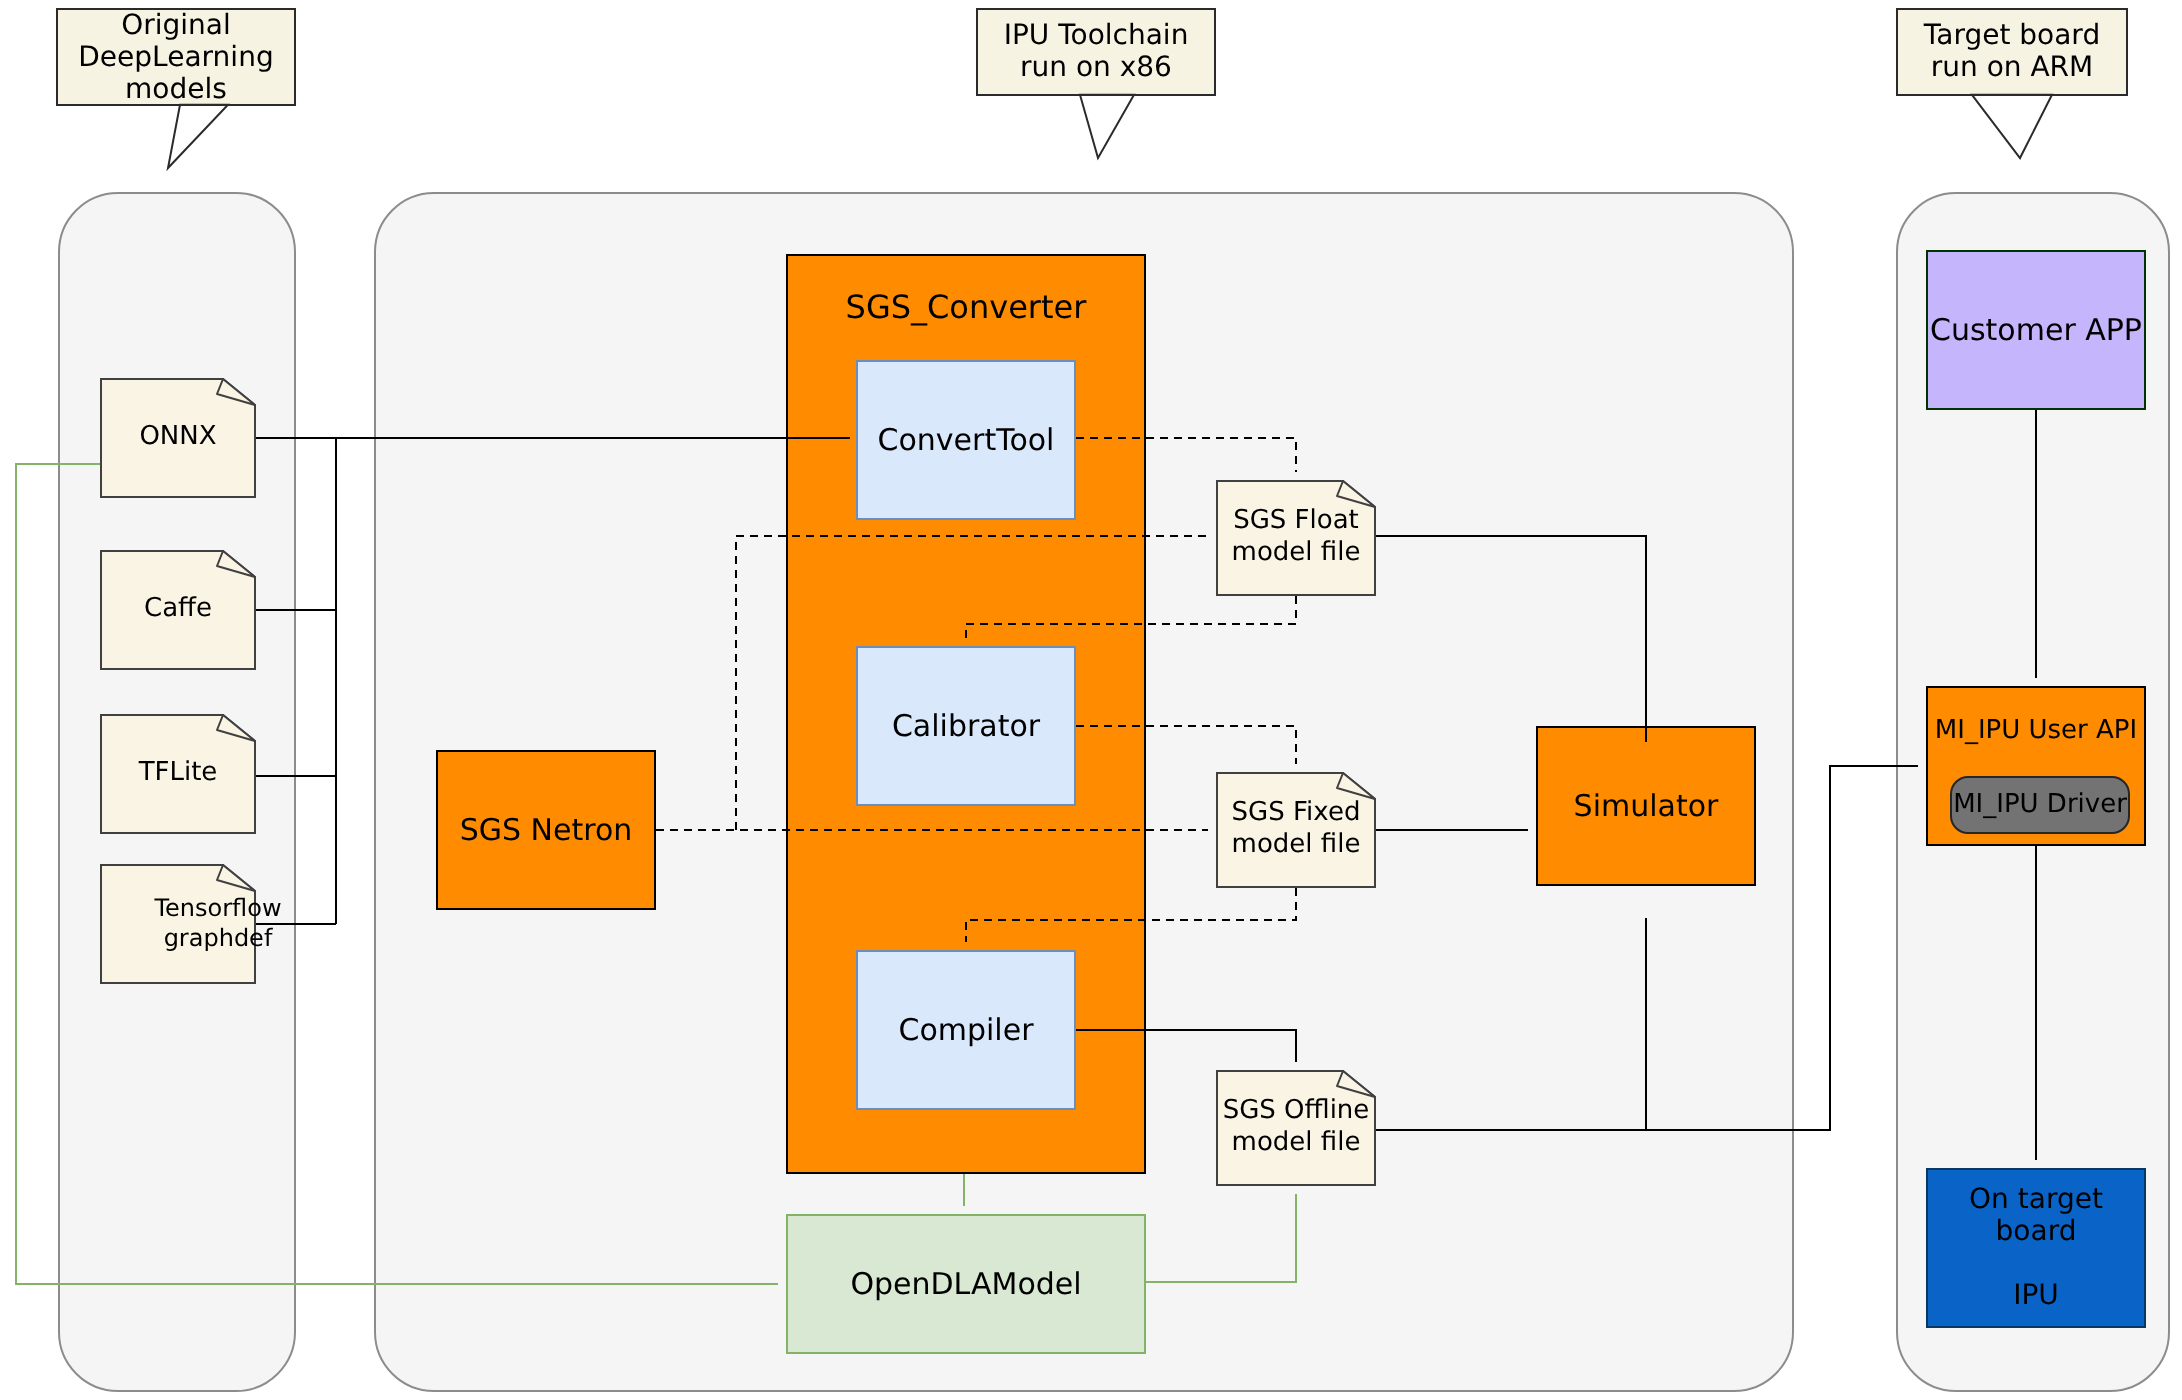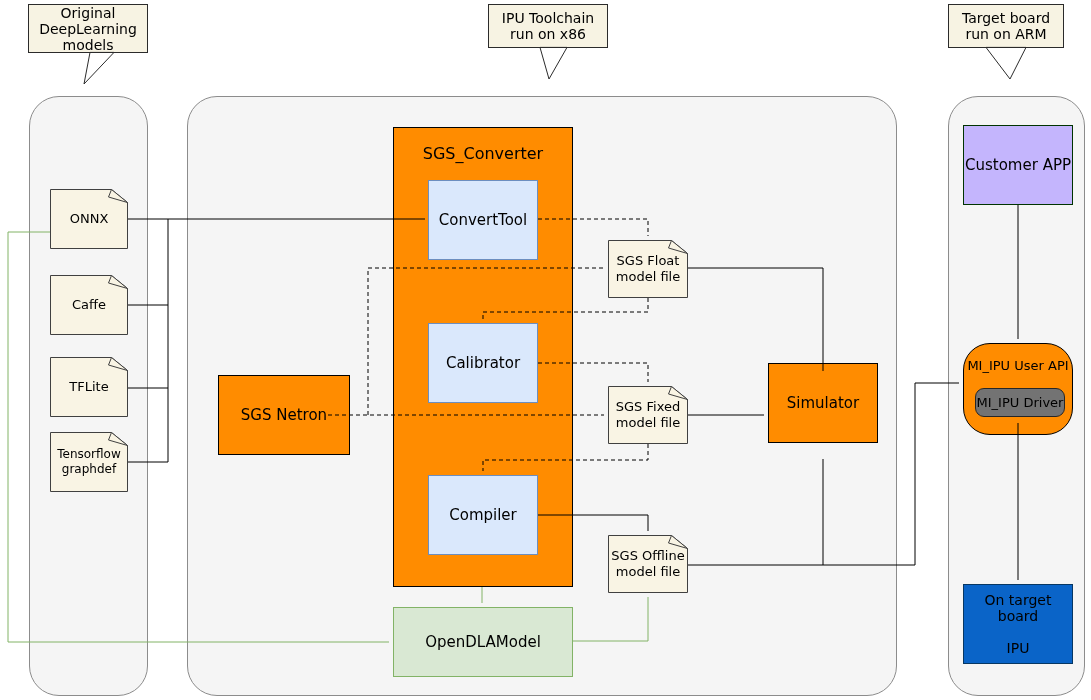--- a/index.html
+++ b/index.html
@@ -102,21 +102,21 @@
   <div class="file" style="left:50px; top:357px; width:78px; height:60px;">
     <svg class="note-svg" width="78" height="60" viewBox="0 0 78 60">
       <path class="note-body" d="M0.5,0.5 H61.5 L77.5,13.5 V59.5 H0.5 Z"></path>
       <path class="note-fold" d="M61.5,0.5 L77.5,13.5 L58.5,8 Z"></path>
     </svg>
     <div class="file-label src-label">
         <span>TFLite</span>
       </div>
   </div>
 
-  <div class="file tiny" style="left:50px; top:432px; width:78px; height:60px;">
+  <div class="file tiny" style="left:50px; top:432px; width:78px; height:60px;padding-left:40px;">
     <svg class="note-svg" width="78" height="60" viewBox="0 0 78 60">
       <path class="note-body" d="M0.5,0.5 H61.5 L77.5,13.5 V59.5 H0.5 Z"></path>
       <path class="note-fold" d="M61.5,0.5 L77.5,13.5 L58.5,8 Z"></path>
     </svg>
     <div class="file-label">
       <span>Tensorflow</span>
       <span>graphdef</span>
     </div>
   </div>
 
@@ -126,21 +126,21 @@
   <div class="node lblue" style="left:428px; top:180px; width:110px; height:80px;">
     <span>ConvertTool</span>
   </div>
   <div class="node lblue" style="left:428px; top:323px; width:110px; height:80px;">
     <span>Calibrator</span>
   </div>
   <div class="node lblue" style="left:428px; top:475px; width:110px; height:80px;">
     <span>Compiler</span>
   </div>
 
-  <div class="node orange lbl15" style="left:218px; top:375px; width:132px; height:80px;">
+  <div class="node orange lbl15" style="left:218px; top:375px; width:110px; height:80px;">
     <span>SGS Netron</span>
   </div>
   <div class="node orange lbl15" style="left:768px; top:363px; width:110px; height:80px;">
     <span>Simulator</span>
   </div>
 
   <div class="file" style="left:608px; top:240px; width:80px; height:58px;">
     <svg class="note-svg" width="80" height="58" viewBox="0 0 80 58">
       <path class="note-body" d="M0.5,0.5 H63.5 L79.5,13.5 V57.5 H0.5 Z"></path>
       <path class="note-fold" d="M63.5,0.5 L79.5,13.5 L60.5,8 Z"></path>
@@ -174,21 +174,21 @@
   </div>
 
   <div class="node pgreen" style="left:393px; top:607px; width:180px; height:70px;">
     <span>OpenDLAModel</span>
   </div>
 
   <div class="node bgreen" style="left:963px; top:125px; width:110px; height:80px;">
     <span>Customer APP</span>
   </div>
 
-  <div class="node orange bigbox" style="left:963px; top:343px; width:110px; height:92px;border-radius:27px;">
+  <div class="node orange bigbox" style="left:963px; top:343px; width:110px; height:80px;">
     <div class="api-title">MI_IPU User API</div>
     <div class="driver">
       <span>MI_IPU Driver</span>
     </div>
   </div>
 
   <div class="node bluebox" style="left:963px; top:584px; width:110px; height:80px;">
     <span>On target board</span>
     <span>IPU</span>
   </div>

